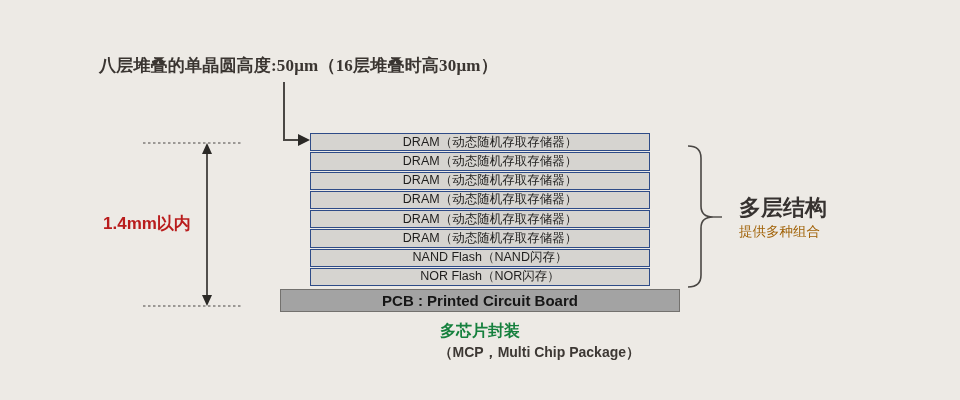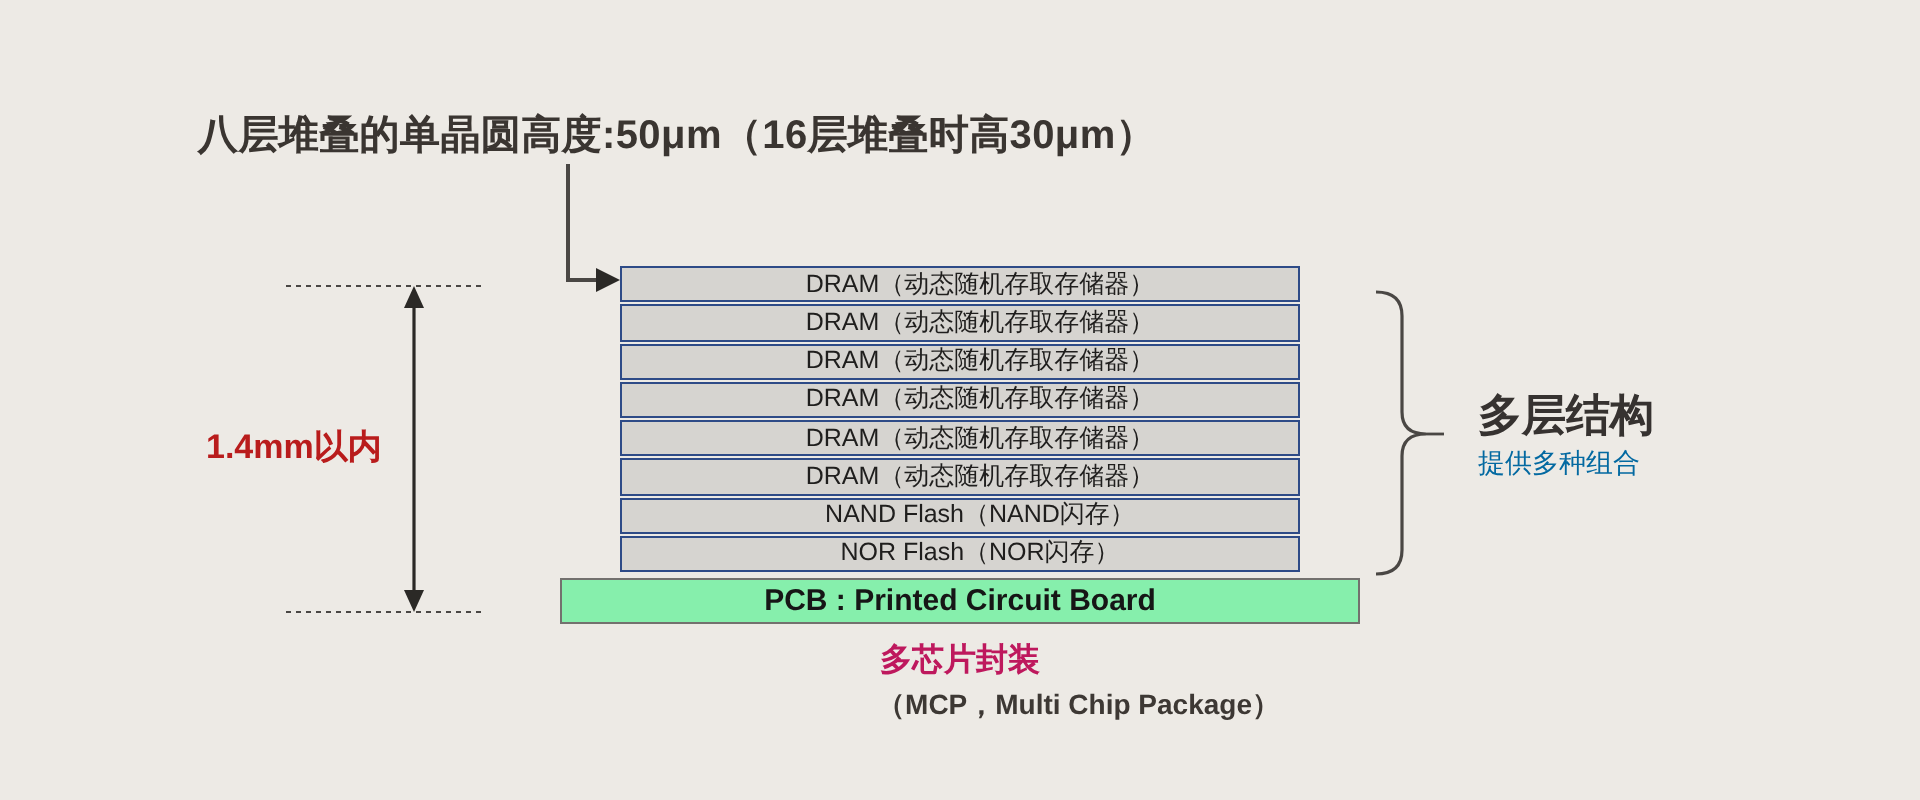--- a/index.html
+++ b/index.html
@@ -16,25 +16,26 @@
     height: 400px;
     background: #edeae5;
     overflow: hidden;
     color: #363230;
   }
   .abs { position: absolute; }
 
   .title {
     left: 99px;
     top: 54px;
-    font-size: 20px;
+    font-size: 17px;
     font-weight: 700;
     color: #3a3531;
     letter-spacing: 0.2px;
     white-space: nowrap;
+    font-family: Liberation Serif, serif;
   }
 
   .svg-overlay {
     left: 0; top: 0;
     width: 960px; height: 400px;
     pointer-events: none;
   }
 
   .dim-label {
     left: 103px;
@@ -71,21 +72,21 @@
     overflow: hidden;
     padding-left: 20px;
   }
 
   .pcb {
     left: 280px;
     top: 289px;
     width: 400px;
     height: 23px;
     box-sizing: border-box;
-    background: #86efac;
+    background: #a3a3a3;
     border: 1.5px solid #73716e;
     display: flex;
     align-items: center;
     justify-content: center;
     font-size: 15px;
     font-weight: 600;
     color: #161616;
     white-space: nowrap;
   }
 
@@ -96,35 +97,35 @@
   }
   .brace-note .note-title {
     font-size: 22px;
     font-weight: 700;
     color: #363230;
     line-height: 1.2;
   }
   .brace-note .note-sub {
     font-size: 13.5px;
     font-weight: 400;
-    color: #0369a1;
+    color: #a16207;
     line-height: 1.3;
     margin-top: 2px;
   }
 
   .caption {
     left: 320px;
     top: 321px;
     width: 320px;
     text-align: center;
   }
   .caption .cap-title {
     font-size: 16px;
     font-weight: 700;
-    color: #be185d;
+    color: #15803d;
     line-height: 1.3;
     text-align: center;
   }
   .caption .cap-sub {
     font-size: 14px;
     font-weight: 700;
     color: #3d3834;
     line-height: 1.3;
     margin-top: 1px;
     text-align: right;

